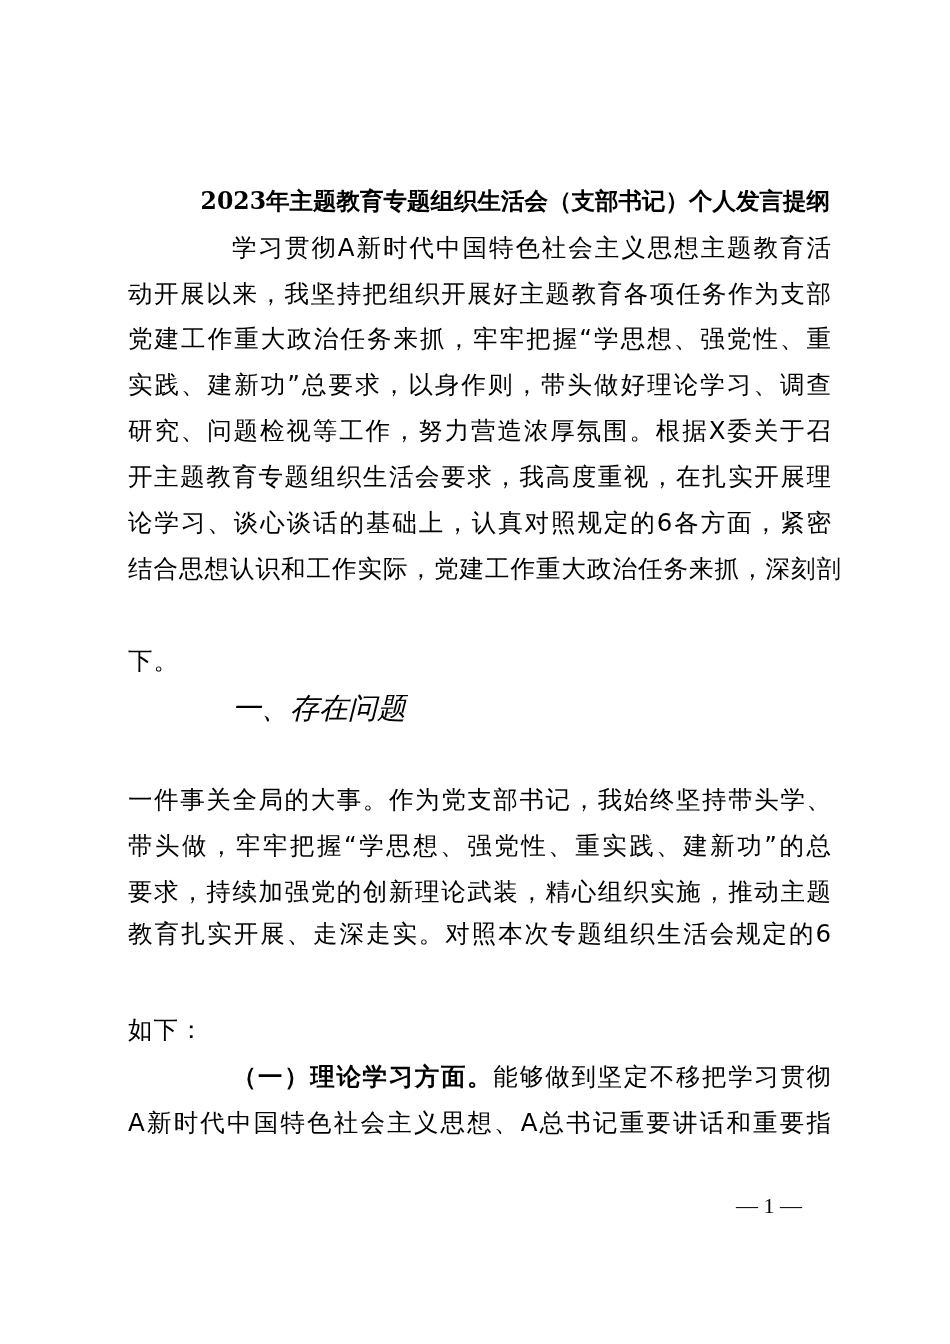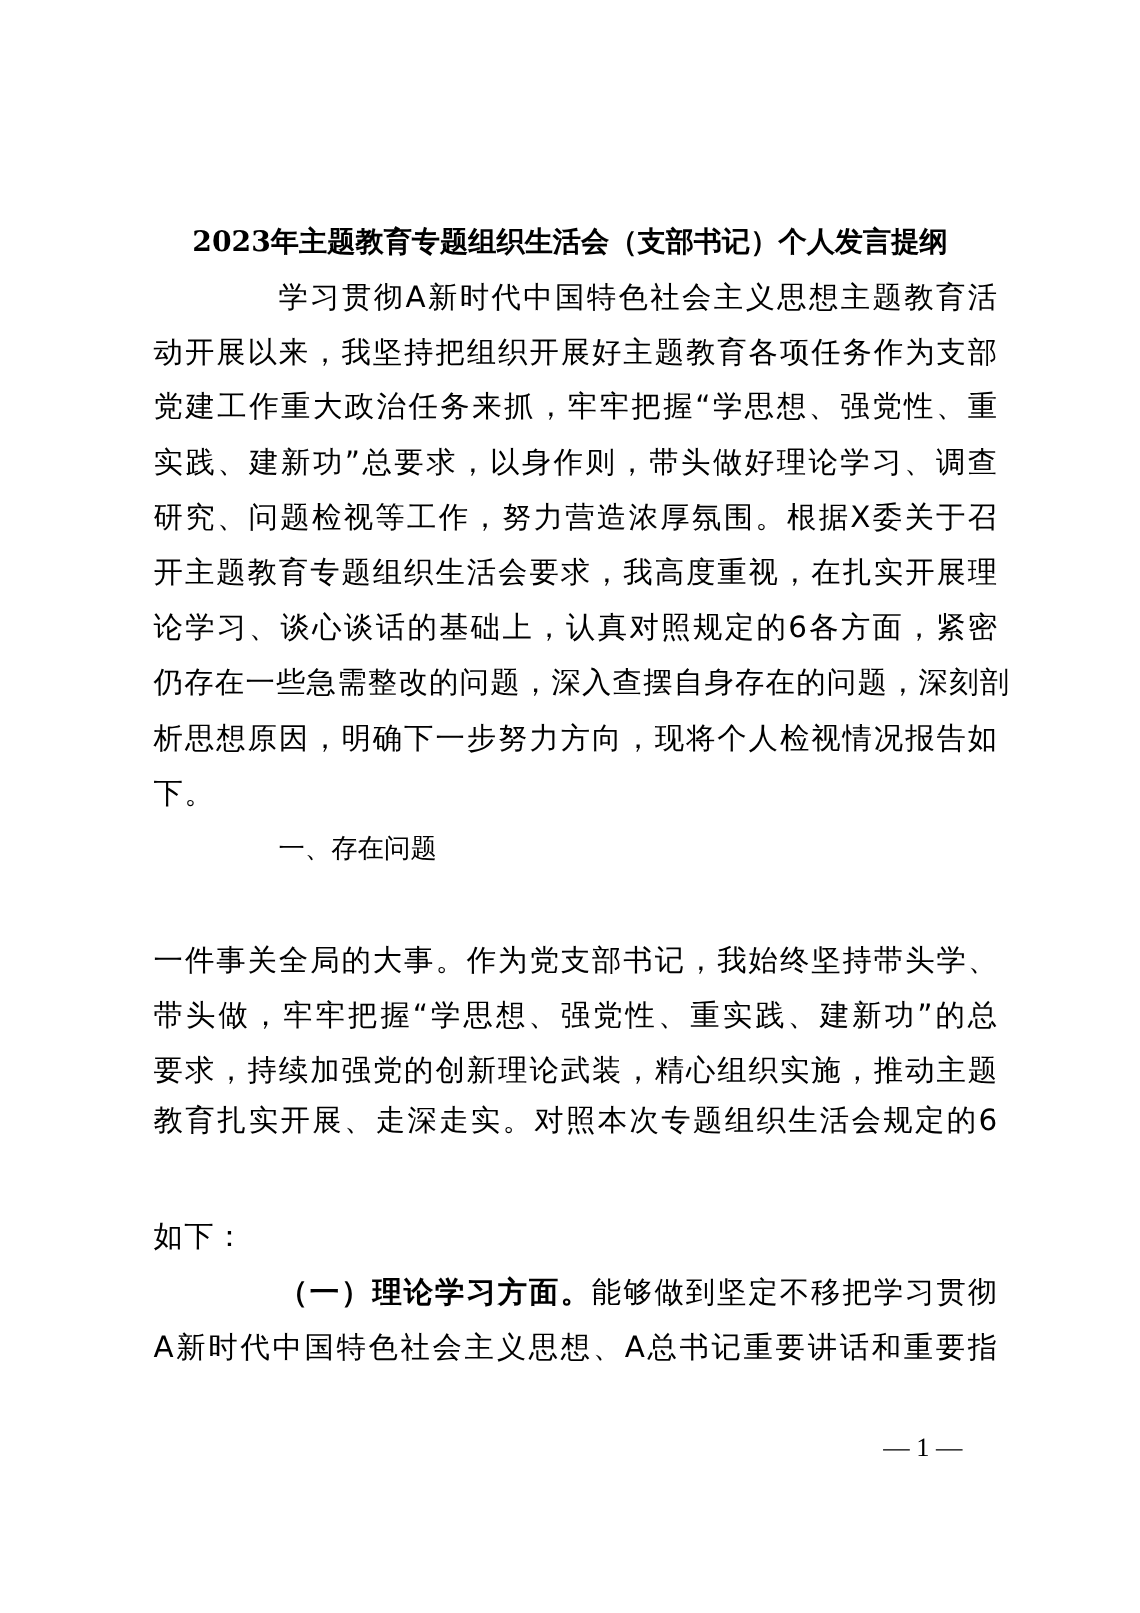--- a/index.html
+++ b/index.html
@@ -1,55 +1,54 @@
 <!DOCTYPE html>
 <html><head>
 <meta charset="utf-8">
 <style>
   html, body { margin: 0; padding: 0; background: #ffffff; }
   body { width: 950px; height: 1344px; position: relative; overflow: hidden; }
   .page { position: absolute; left: 0; top: 0; width: 950px; height: 1344px; background: #fff; color: #000; }
   .title {
     position: absolute; left: 120px; top: 184px; width: 710px;
-    text-align: center; font-family: "DejaVu Serif", "Liberation Serif", serif;
+    text-align: right; font-family: "DejaVu Serif", "Liberation Serif", serif;
     font-weight: bold; font-size: 23.5px; line-height: 34px; letter-spacing: 0px; white-space: nowrap;
   }
   .line {
     position: absolute; left: 128px; width: 704px;
     font-family: "DejaVu Sans", "Liberation Sans", sans-serif;
     font-size: 24.5px; line-height: 32px; white-space: nowrap;
     text-align: justify; text-align-last: justify; letter-spacing: 1px;
   }
   .line.indent { left: 232px; width: 600px; }
   .line.short { text-align-last: left; }
   .heading {
     position: absolute; left: 232px; font-family: "DejaVu Sans", "Liberation Sans", sans-serif;
-    font-size: 22px; line-height: 32px; font-weight: normal; white-space: nowrap;
+    font-size: 29px; line-height: 32px; font-weight: normal; white-space: nowrap; font-style: italic;
   }
   .bold-lead { font-weight: bold; }
   .page-num {
     position: absolute; left: 736px; top: 1192px; font-family: "Liberation Serif", "DejaVu Serif", serif;
     font-size: 22px; line-height: 28px; white-space: nowrap;
   }
 </style>
 </head>
 <body>
 
 <div class="page">
   <div class="title">2023年主题教育专题组织生活会（支部书记）个人发言提纲</div>
 
   <div class="line" style="top:278px">动开展以来，我坚持把组织开展好主题教育各项任务作为支部</div>
   <div class="line indent" style="top:232px">学习贯彻A新时代中国特色社会主义思想主题教育活</div>
   <div class="line" style="top:323px">党建工作重大政治任务来抓，牢牢把握“学思想、强党性、重</div>
   <div class="line" style="top:369px">实践、建新功”总要求，以身作则，带头做好理论学习、调查</div>
   <div class="line" style="top:415px">研究、问题检视等工作，努力营造浓厚氛围。根据X委关于召</div>
   <div class="line" style="top:461px">开主题教育专题组织生活会要求，我高度重视，在扎实开展理</div>
   <div class="line" style="top:507px">论学习、谈心谈话的基础上，认真对照规定的6各方面，紧密</div>
-  <div class="line" style="top:553px">仍存在一些急需整改的问题，深入查摆自身存在的问题，深刻剖</div>
-  <div class="line" style="top:599px">析思想原因，明确下一步努力方向，现将个人检视情况报告如</div>
+  <div class="line" style="top:553px">结合思想认识和工作实际，党建工作重大政治任务来抓，深刻剖</div>
   <div class="line short" style="top:645px">下。</div>
 
   <div class="heading" style="top:692px">一、存在问题</div>
 
   <div class="line" style="top:784px">一件事关全局的大事。作为党支部书记，我始终坚持带头学、</div>
   <div class="line" style="top:830px">带头做，牢牢把握“学思想、强党性、重实践、建新功”的总</div>
   <div class="line" style="top:876px">要求，持续加强党的创新理论武装，精心组织实施，推动主题</div>
   <div class="line" style="top:918px">教育扎实开展、走深走实。对照本次专题组织生活会规定的6</div>
   <div class="line short" style="top:1014px">如下：</div>
 

